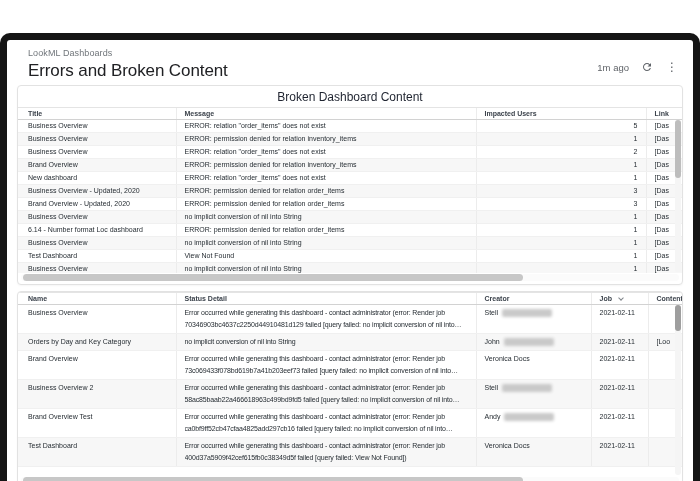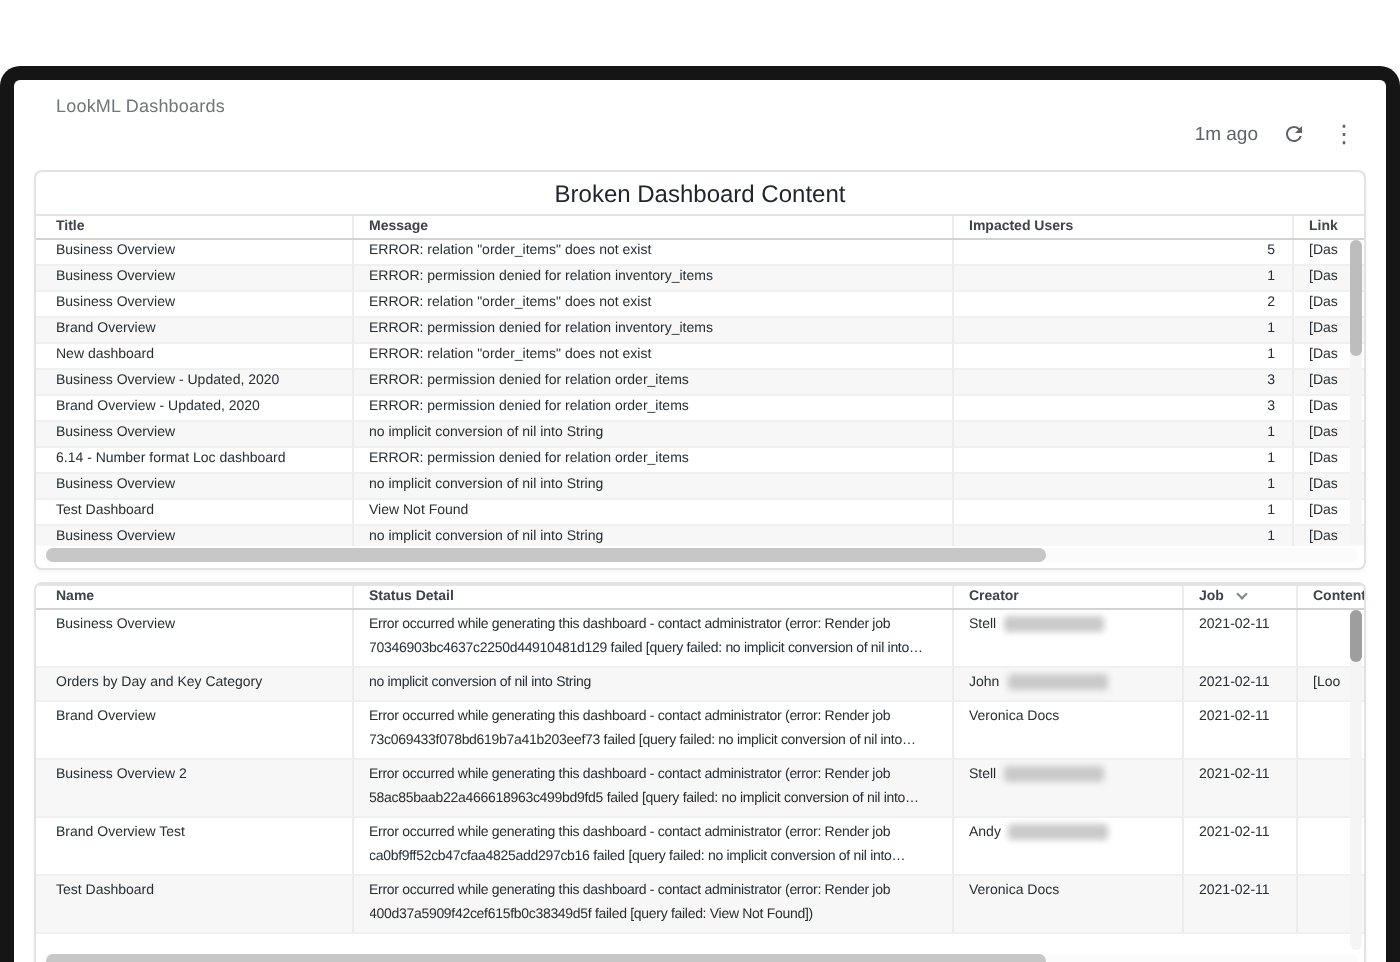--- a/index.html
+++ b/index.html
@@ -60,20 +60,21 @@
 </style>
 </head>
 <body>
 
 <div class="frame">
   <div class="page">
 
     <div class="page-header">
       <div>
         <div class="breadcrumb">LookML Dashboards</div>
+        <div class="page-title">Errors and Broken Content</div>
       </div>
       <div class="header-actions">
         <span class="timestamp">1m ago</span>
         <span class="icon-btn">
           <svg viewBox="0 0 24 24">
               <path d="M17.65 6.35A7.96 7.96 0 0 0 12 4c-4.42 0-7.99 3.58-7.99 8s3.57 8 7.99 8c3.73 0 6.84-2.55 7.73-6h-2.08a5.99 5.99 0 0 1-5.65 4c-3.31 0-6-2.69-6-6s2.69-6 6-6c1.66 0 3.14.69 4.22 1.78L13 11h7V4l-2.35 2.35z"></path>
             </svg>
         </span>
         <span class="icon-btn dots">⋮</span>
       </div>

